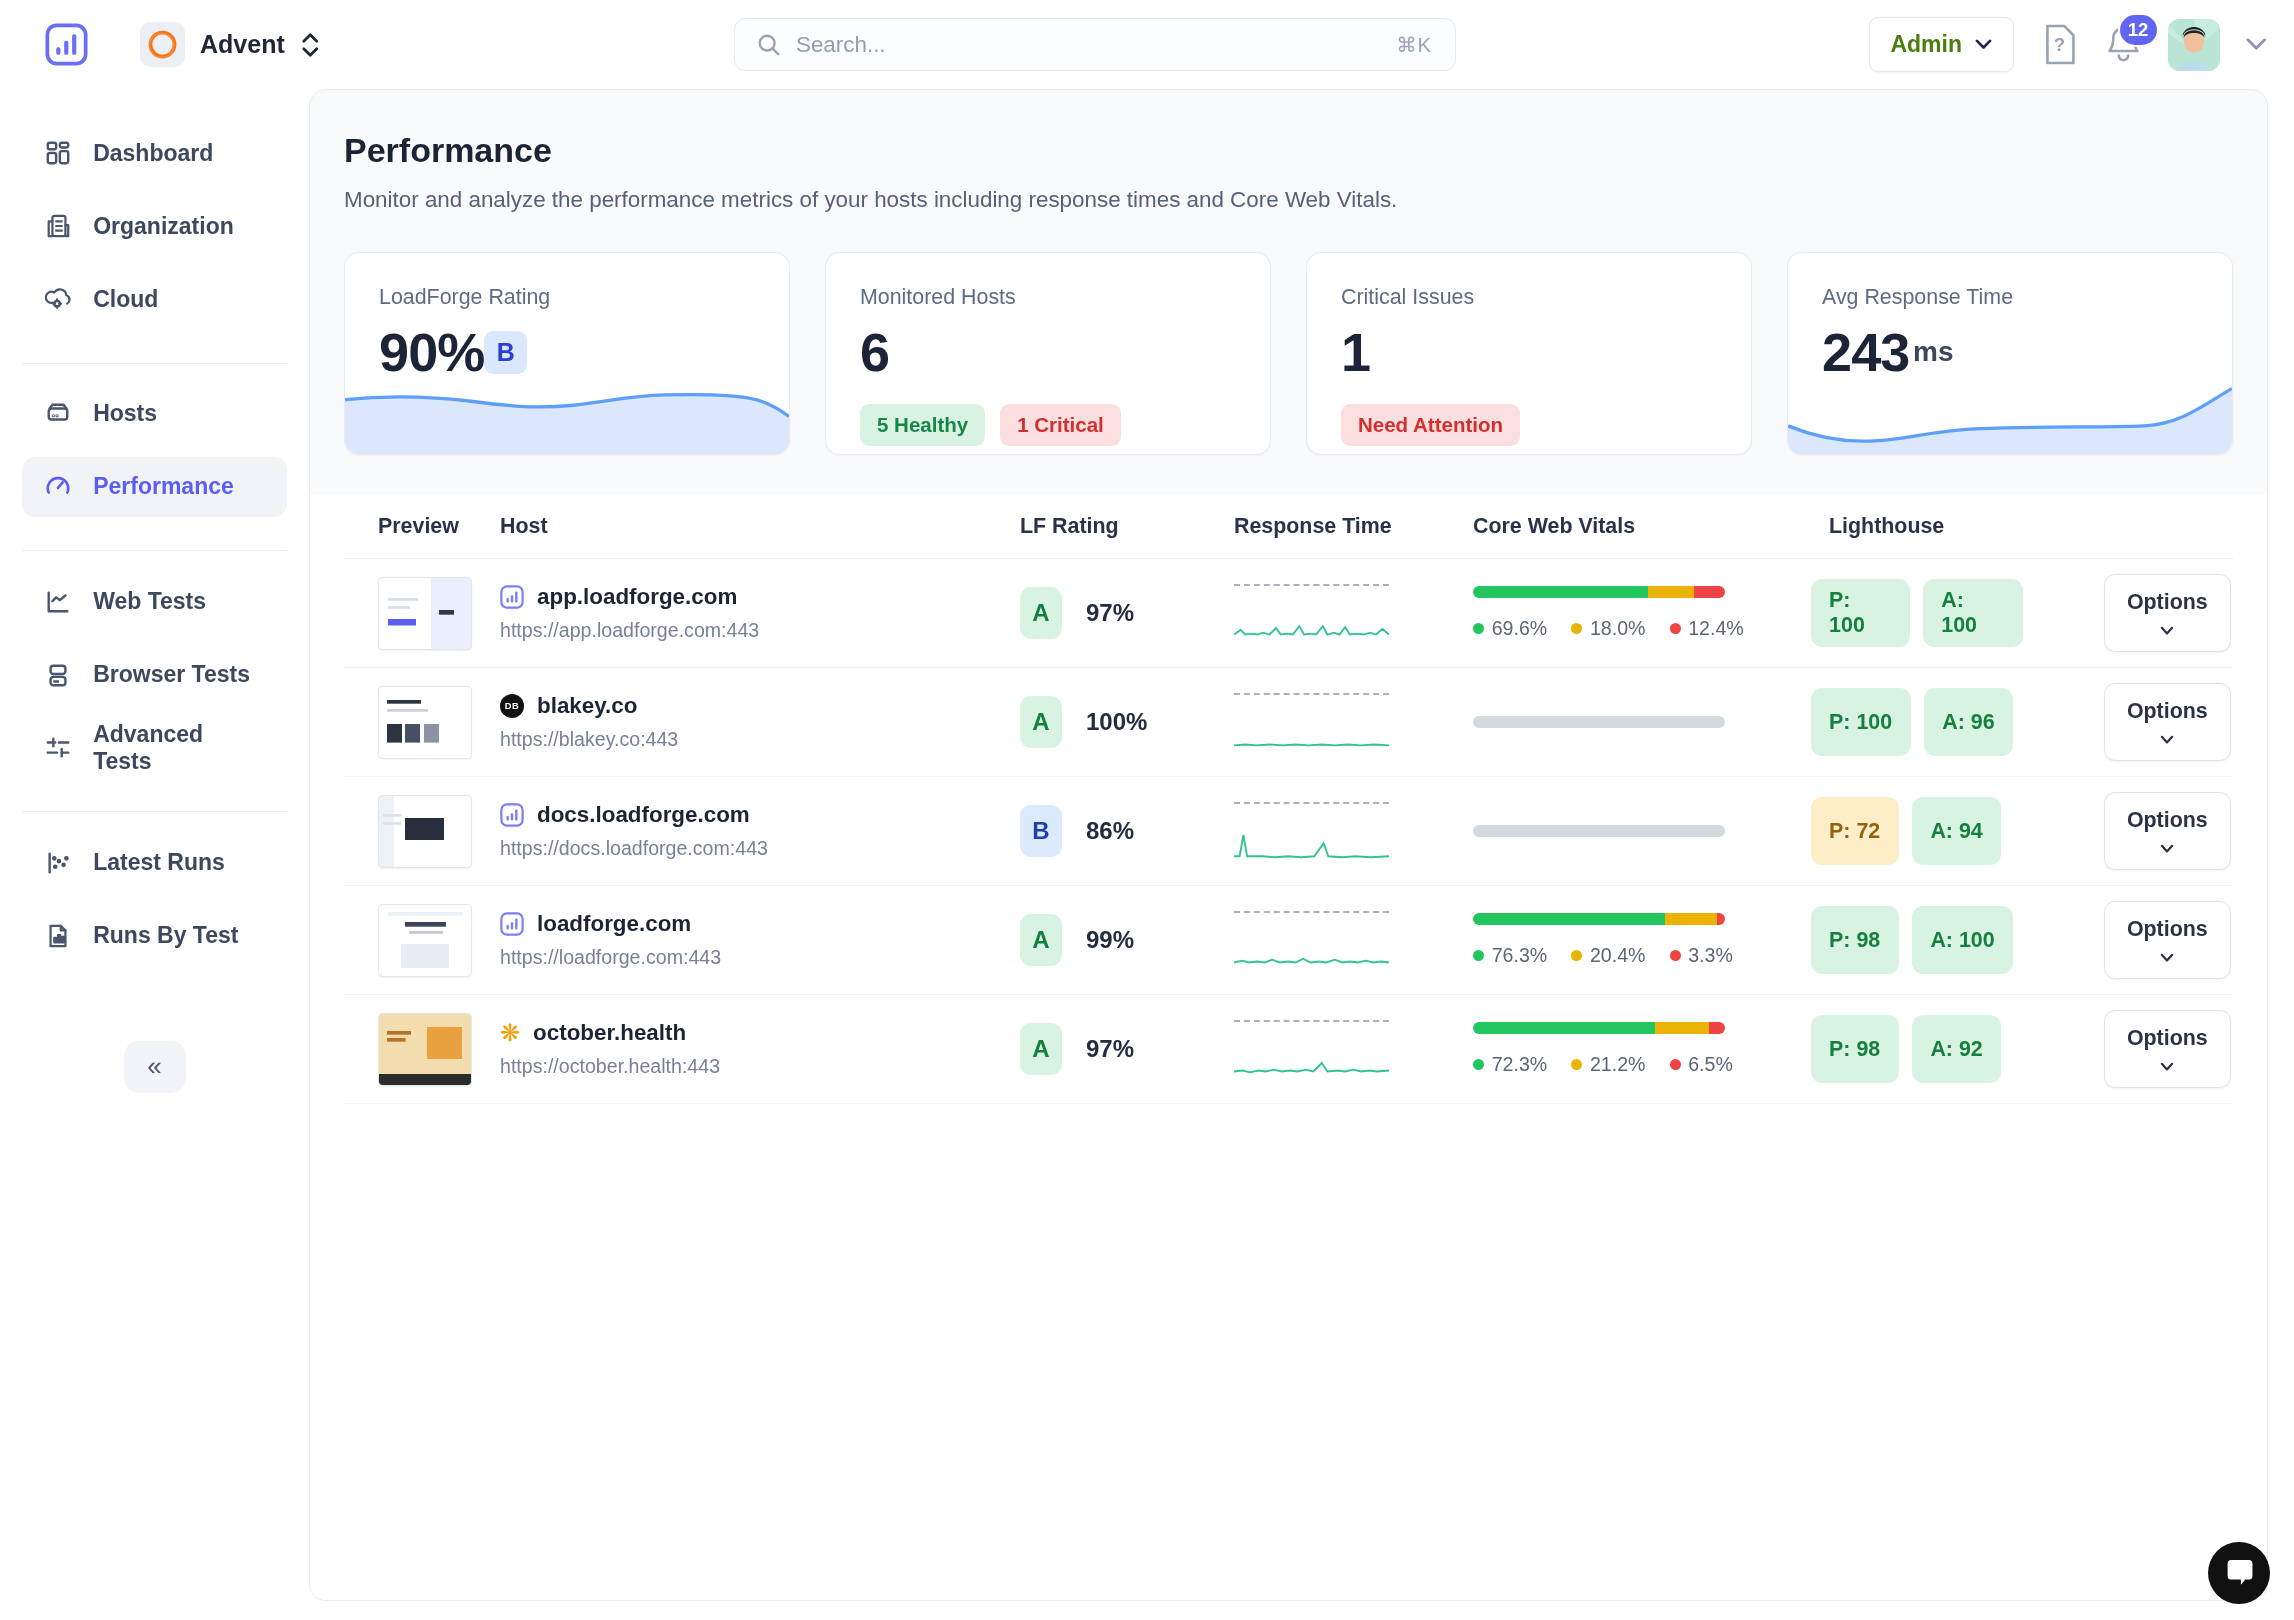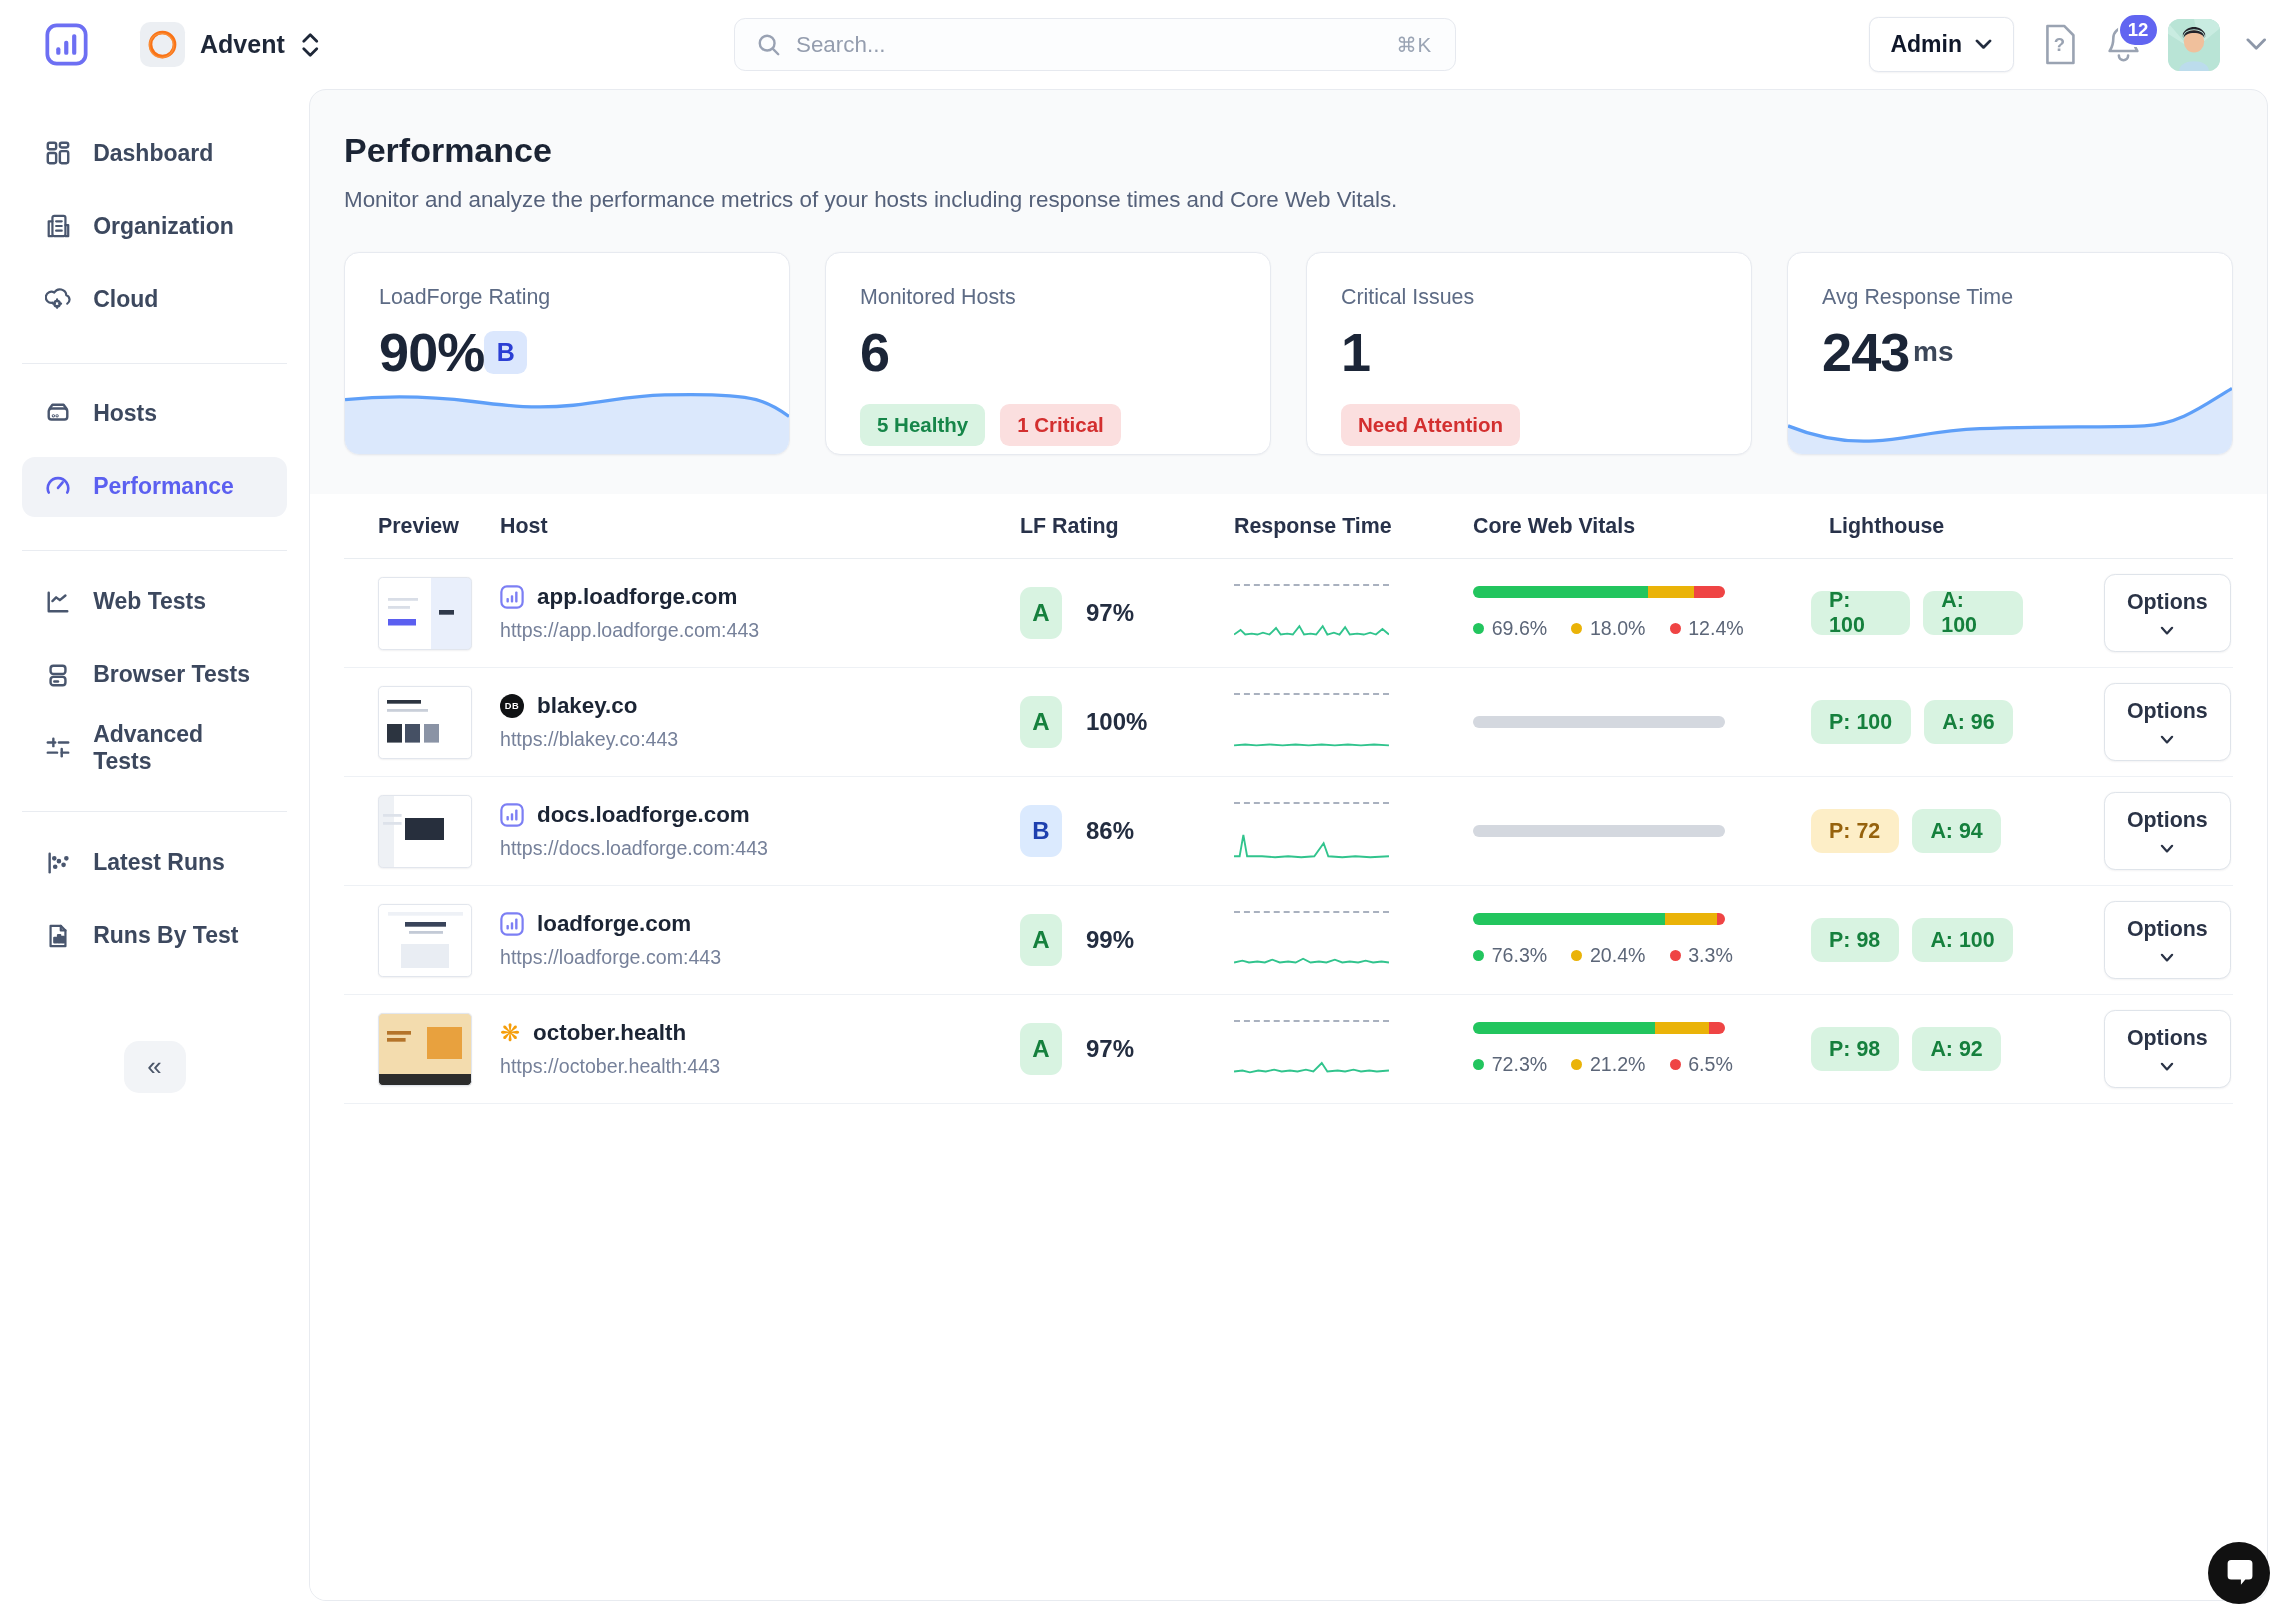--- a/index.html
+++ b/index.html
@@ -12,21 +12,21 @@
   .logo-btn { width:43px; height:43px; flex:0 0 auto; cursor:pointer; }
   .org { display:flex; align-items:center; gap:15px; margin-left:52px; cursor:pointer; }
   .org-avatar { width:45px; height:45px; border-radius:10.3px; background:#eceff3; display:flex; align-items:center; justify-content:center; }
   .org-name { font-size:25px; font-weight:700; color:#1e2738; }
   .search-wrap { flex:1; display:flex; justify-content:center; padding:4px 37px; }
   .search { width:722px; height:53px; border:0.9px solid #e6e9ef; background:#fcfdfe; border-radius:11.2px; display:flex; align-items:center; padding:0 22.4px; gap:15px; }
   .search input { flex:1; border:none; outline:none; background:transparent; font-size:22.4px; color:#3c4657; font-family:inherit; }
   .search input::placeholder { color:#949dae; }
   .kbd { font-size:20.5px; color:#9aa4b4; letter-spacing:0.9px; }
   .hdr-right { display:flex; align-items:center; gap:26px; }
-  .admin-btn { display:flex; align-items:center; gap:13px; border:0.9px solid #e3e7ee; background:#fff; border-radius:9.3px; padding:13px 20.5px; font-size:23px; font-weight:600; color:#0f172a; cursor:pointer; box-shadow:0 0.9px 1.9px rgba(16,24,40,.05); }
+  .admin-btn { display:flex; align-items:center; gap:13px; border:0.9px solid #e3e7ee; background:#fff; border-radius:9.3px; padding:13px 20.5px; font-size:23px; font-weight:600; color:#4d7c0f; cursor:pointer; box-shadow:0 0.9px 1.9px rgba(16,24,40,.05); }
   .icon-btn { background:none; border:none; cursor:pointer; position:relative; }
   .badge-count { position:absolute; top:-11.2px; right:-17px; min-width:41px; height:34px; border-radius:18.6px; background:#6165f1; color:#fff; font-size:18.6px; font-weight:700; display:flex; align-items:center; justify-content:center; padding:0 7.5px; border:2.8px solid #fff; }
   .user-avatar { width:52px; height:52px; border-radius:12px; overflow:hidden; cursor:pointer; background:#bfe7da; }
 
   
   .shell { display:flex; height:1532px; }
   .sb { width:309px; flex:0 0 auto; padding-top:34px; display:flex; flex-direction:column; }
   .sb-item { height:60px; margin:0 22.4px 13px 22.4px; border-radius:13px; display:flex; align-items:center; gap:22.4px; padding:0 22.4px; font-size:23px; font-weight:600; color:#3c485e; cursor:pointer; }
   .sb-item svg { stroke:#49566e; }
   .sb-item.active { background:#f1f3f7; color:#5b5ff0; }
@@ -105,21 +105,21 @@
   .vbar { height:12px; border-radius:6.5px; overflow:hidden; display:flex; width:252px; }
   .vbar .seg-good { background:#22c55e; }
   .vbar .seg-warn { background:#eab308; }
   .vbar .seg-poor { background:#ef4444; }
   .vbar-empty { height:12px; border-radius:6.5px; background:#d4d8df; width:252px; }
   .vlegend { display:flex; gap:24px; margin-top:18.6px; align-items:center; }
   .vleg-item { display:flex; align-items:center; gap:7.5px; font-size:19.6px; color:#5c6678; }
   .dot { width:11.2px; height:11.2px; border-radius:50%; }
   .dot.g { background:#22c55e; } .dot.w { background:#eab308; } .dot.p { background:#ef4444; }
   .lh-cell { display:flex; gap:13px; padding-left:20.5px; }
-  .lh-badge { height:44px; padding:0 18.6px; border-radius:11.2px; font-size:21.4px; font-weight:700; display:flex; align-items:center; }
+  .lh-badge { height:68px; padding:0 18.6px; border-radius:11.2px; font-size:21.4px; font-weight:700; display:flex; align-items:center; }
   .opt-cell { display:flex; justify-content:flex-end; padding-right:1.9px; }
   .options-btn { display:flex; align-items:center; gap:11.2px; background:#fff; border:0.9px solid #dfe4ea; border-radius:11.2px; padding:15px 22.4px; font-size:21.4px; font-weight:600; color:#2a3346; cursor:pointer; box-shadow:0 0.9px 1.9px rgba(16,24,40,.05);flex-direction:column; }
 
   .chat-fab { position:absolute; left:2208px; top:1542px; width:62px; height:62px; border-radius:50%; background:#111111; border:none; cursor:pointer; display:flex; align-items:center; justify-content:center; }
 </style>
 </head>
 <body>
 
 <header class="hdr">
   <div class="logo-btn">

